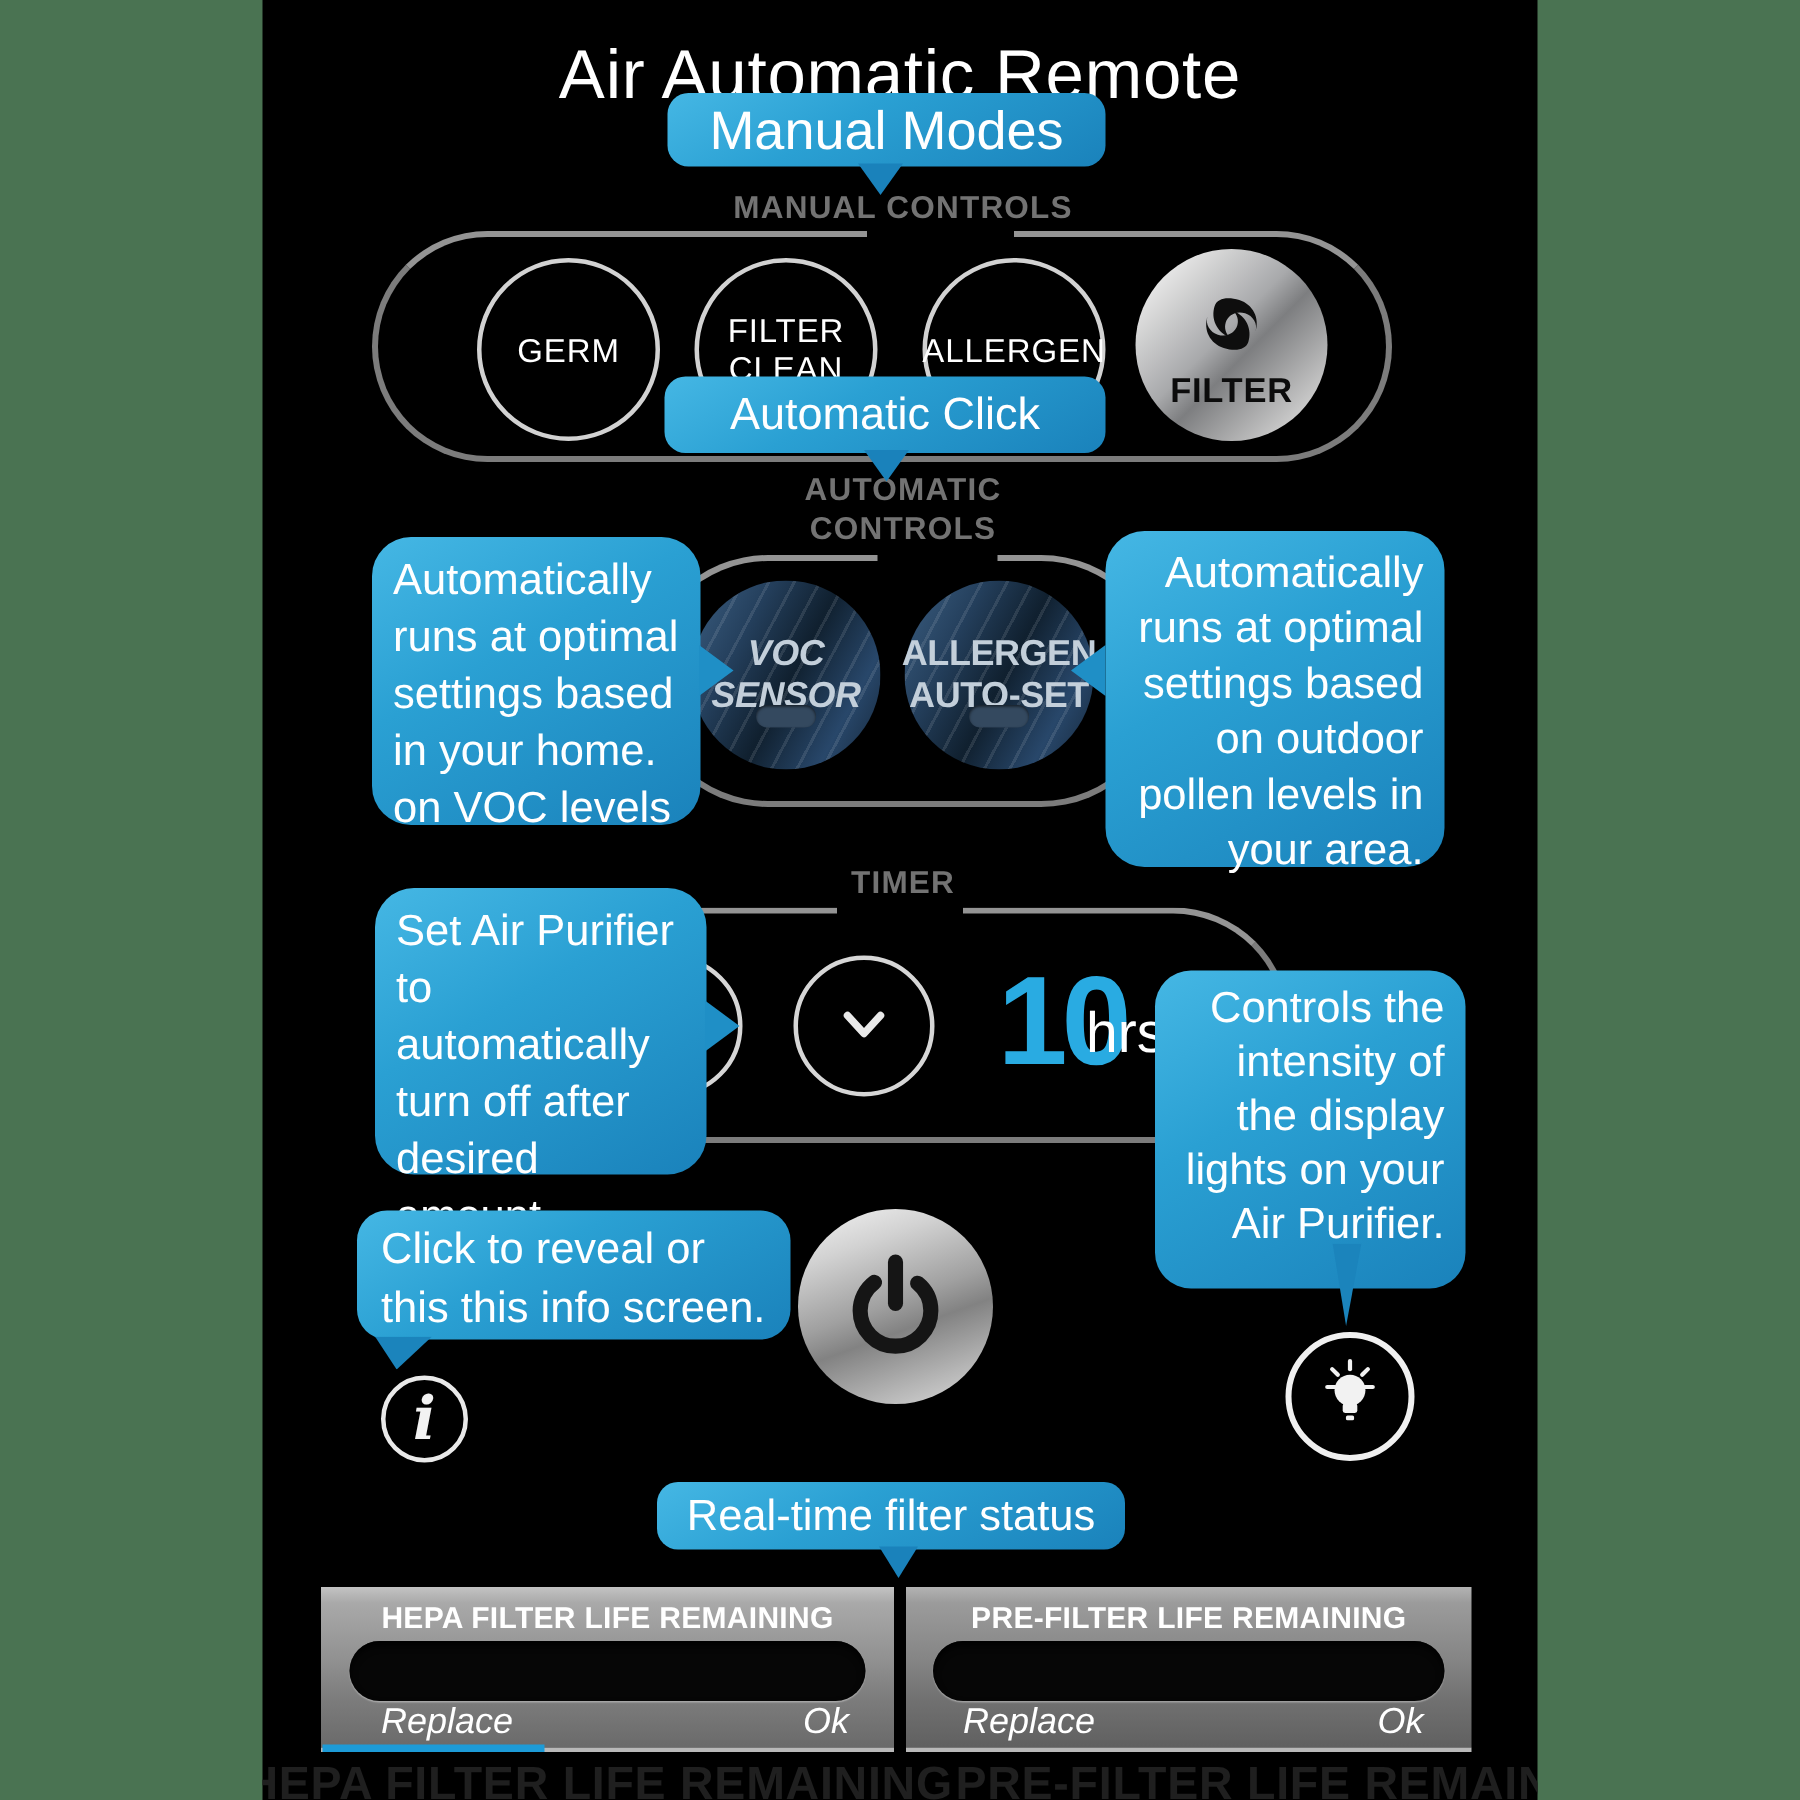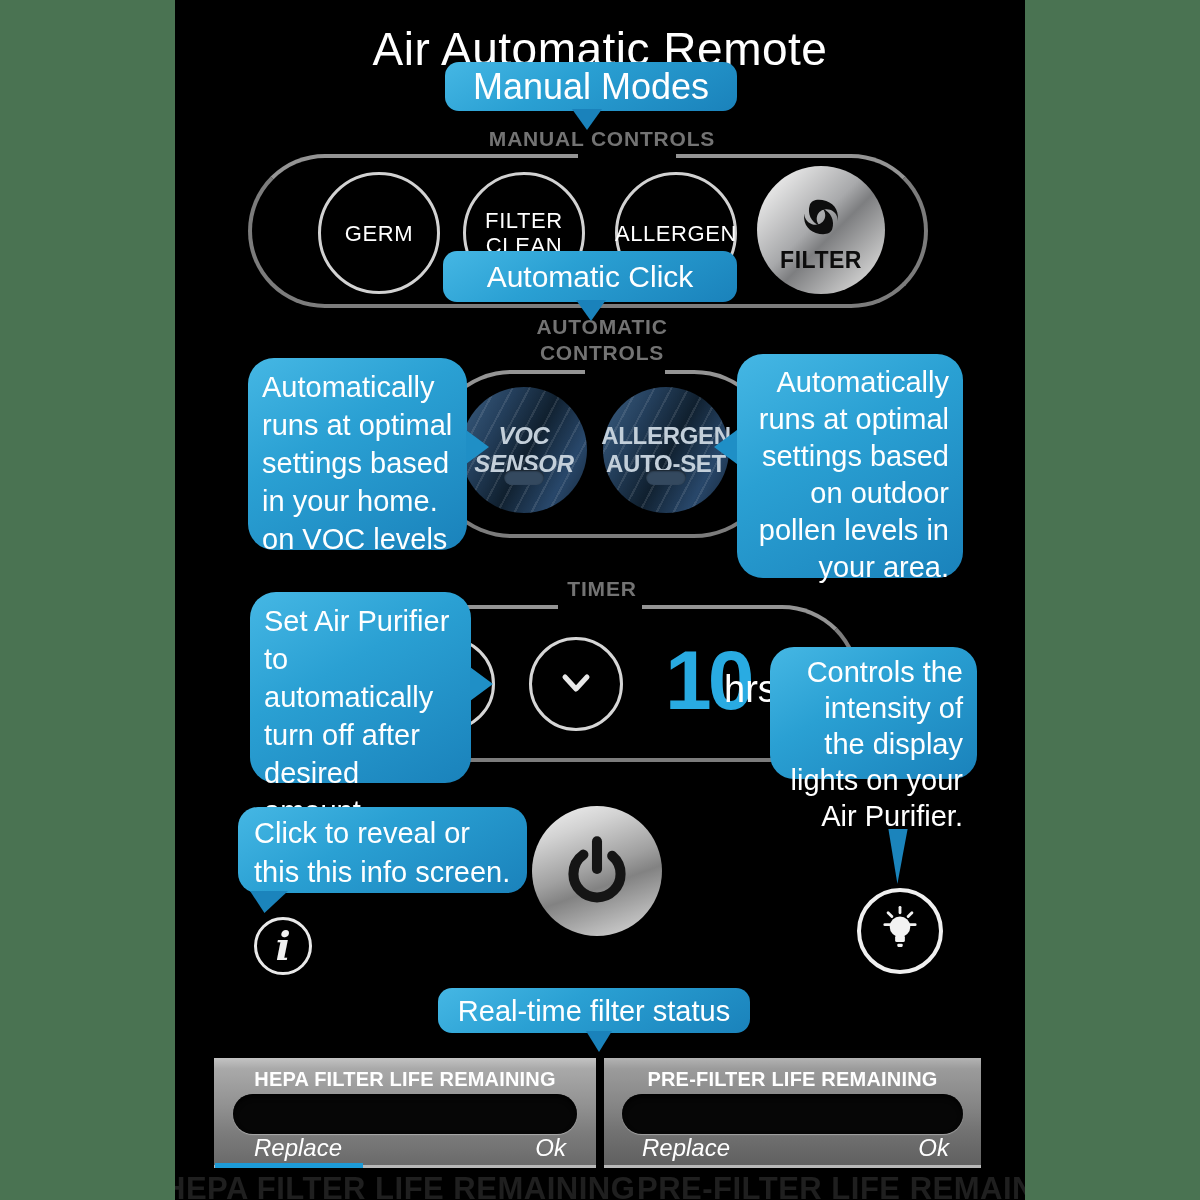--- a/index.html
+++ b/index.html
@@ -235,21 +235,21 @@
       <div class="pad">
         <div>Set Air Purifier</div>
         <div>to automatically</div>
         <div>turn off after</div>
         <div>desired amount</div>
         <div>of time.</div>
       </div>
     </div>
     <div class="abs tail-right z6" style="left:295px;top:667px;"></div>
 
-    <div class="abs co big-r z5" style="left:595px;top:647px;width:207px;height:132px;text-align:right;border-radius:24px;">
+    <div class="abs co big-r z5" style="left:595px;top:647px;width:207px;height:212px;text-align:right;border-radius:24px;">
       <div class="pad" style="line-height:36px;padding-top:7px;">
         <div>Controls the</div>
         <div>intensity of</div>
         <div>the display</div>
         <div>lights on your</div>
         <div>Air Purifier.</div>
       </div>
     </div>
     <div class="abs tail-wedge z6" style="left:708px;top:829px;width:30px;height:55px;clip-path:polygon(18% 0,82% 0,48% 100%);"></div>
 

